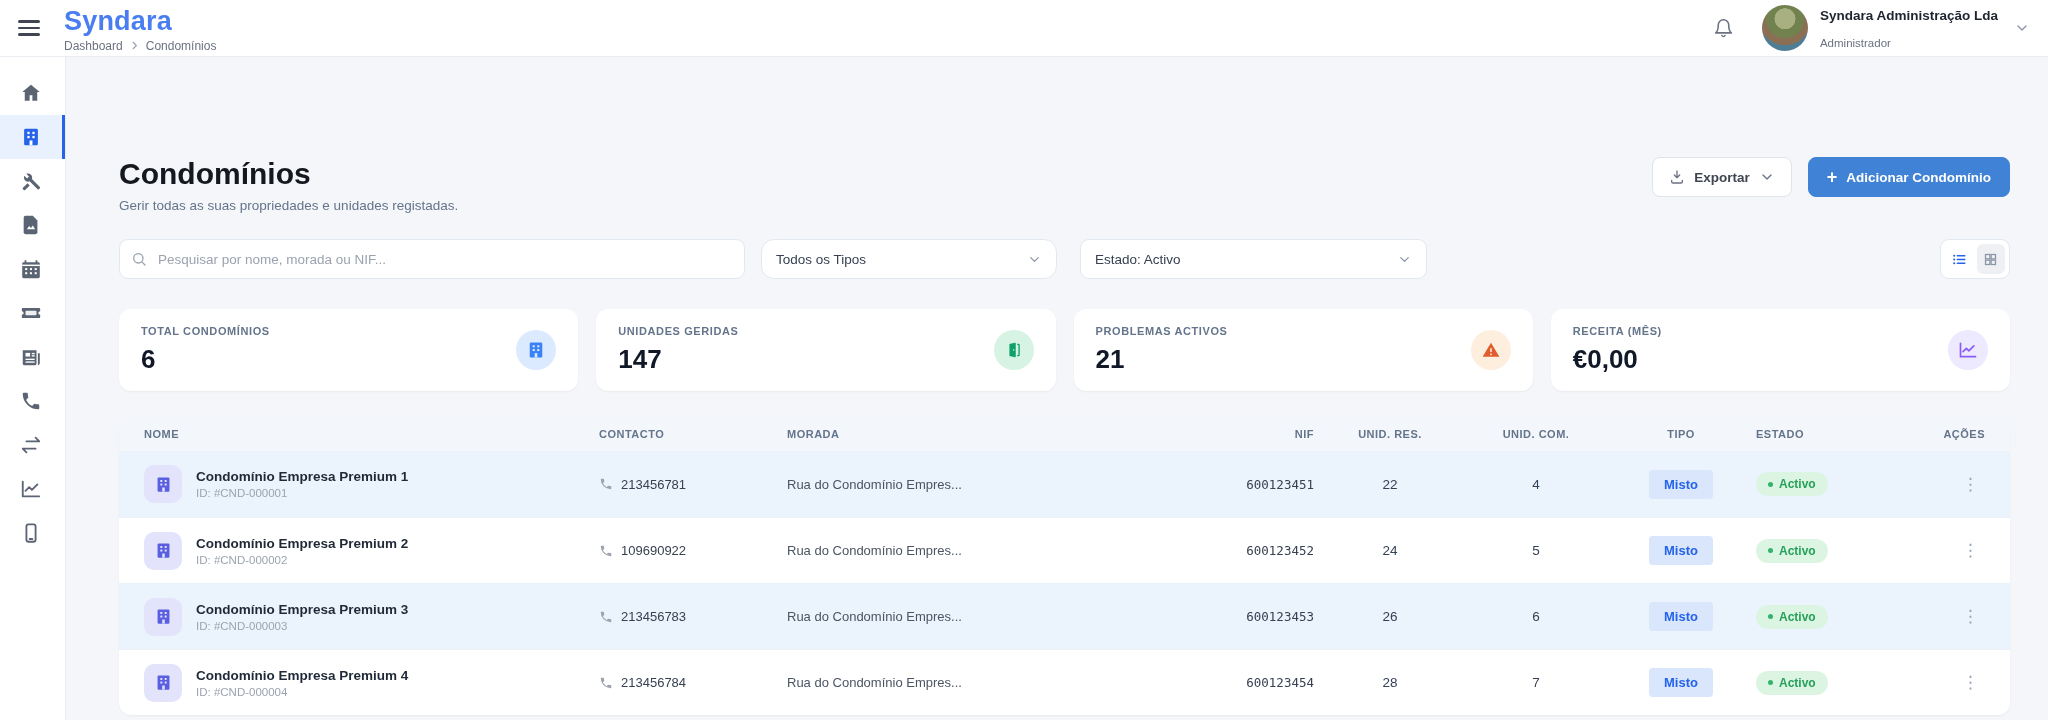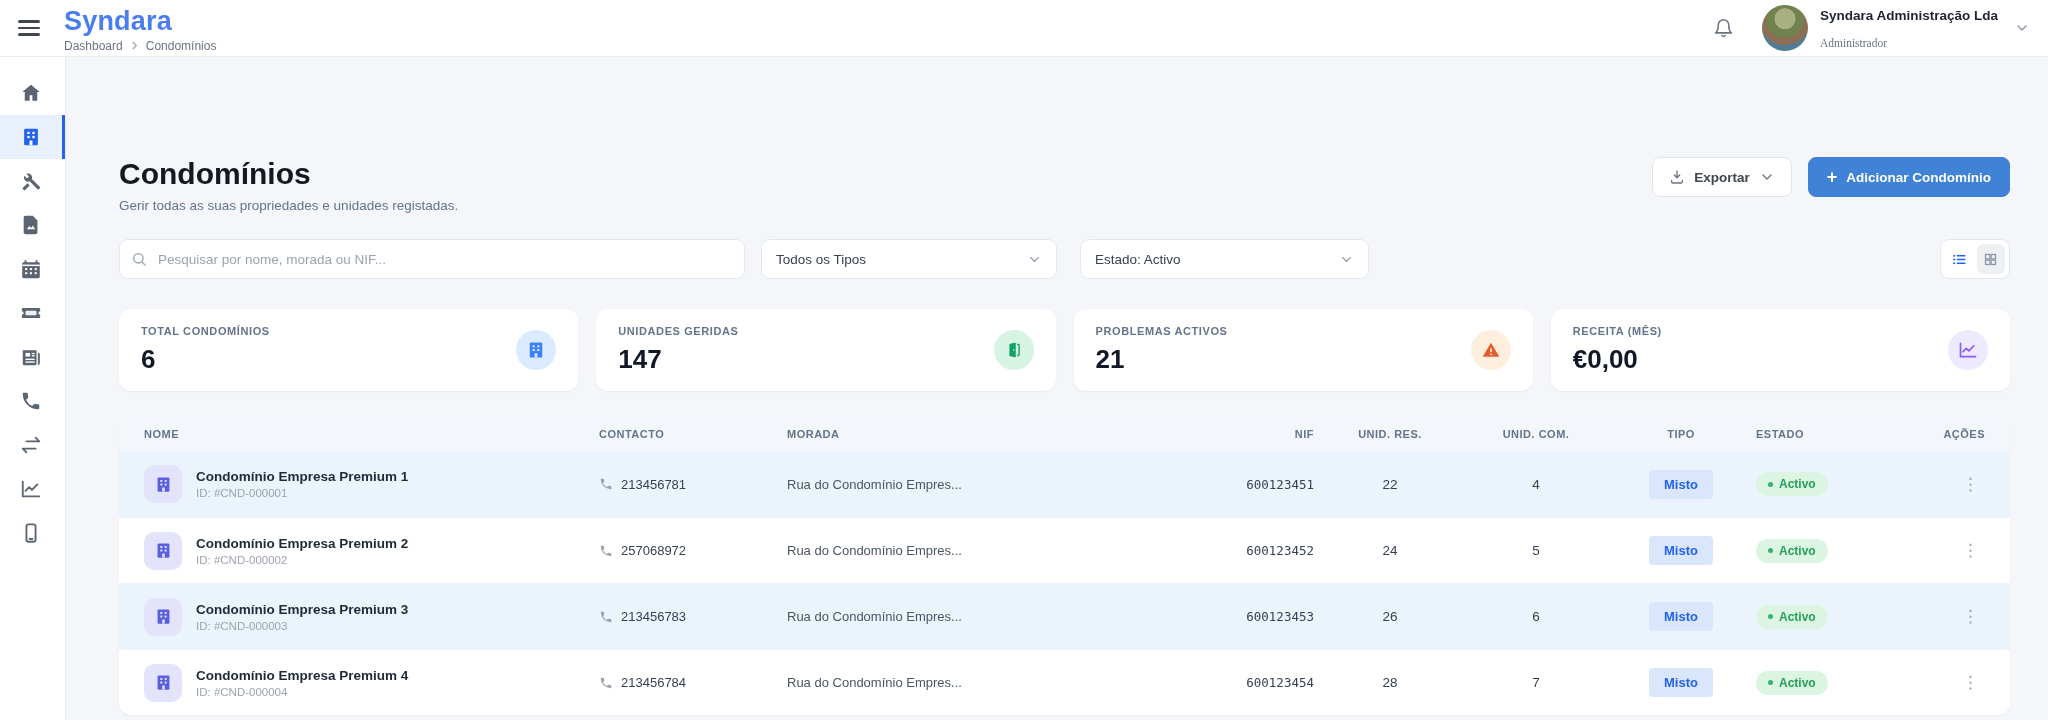--- a/index.html
+++ b/index.html
@@ -15,21 +15,21 @@
   .logo { font-size: 27px; font-weight: 700; color: #4a7df0; letter-spacing: .2px; line-height: 1; }
   .breadcrumb { display: flex; align-items: center; gap: 6px; margin-top: 4px; font-size: 12px; color: #6b7280; }
   .breadcrumb svg { width: 11px; height: 11px; color: #9aa3af; }
   .topbar-spacer { flex: 1; }
   .icon-btn { background: none; border: none; color: #6b7280; cursor: pointer; display: flex; align-items: center; }
   .bell svg { width: 21px; height: 21px; }
   .user-chip { display: flex; align-items: center; gap: 12px; margin-left: 28px; cursor: pointer; }
   .avatar { width: 46px; height: 46px; border-radius: 50%;
     background: radial-gradient(circle at 50% 30%, #a8b082 0 26%, #72824f 27% 48%, #8a6f54 49% 66%, #4f7d95 67% 82%, #3e6fa3 83% 100%); }
   .user-name { font-size: 13.5px; font-weight: 600; color: #1f2430; }
-  .user-role { font-size: 11.5px; color: #6b7280; margin-top: 14px; font-family: Liberation Serif, serif; }
+  .user-role { font-size: 11.5px; color: #6b7280; margin-top: 14px; }
   .user-chip > svg { width: 16px; height: 16px; color: #8a94a6; margin-left: 4px; }
 
   
   .sidebar { position: absolute; top: 57px; left: 0; bottom: 0; width: 66px; background: #fff;
     border-right: 1px solid #e9ecf1; display: flex; flex-direction: column; padding-top: 14px; z-index: 4; }
   .side-item { height: 44px; display: flex; align-items: center; justify-content: center;
     background: none; border: none; border-right: 3px solid transparent; color: #5b6472; cursor: pointer; }
   .side-item svg { width: 22px; height: 22px; }
   .side-item.active { background: #e8f1fd; border-right-color: #2563eb; color: #2563eb; }
 
@@ -51,22 +51,22 @@
   .filters { display: flex; align-items: center; margin-top: 26px; gap: 16px; }
   .search-box { position: relative; width: 626px; }
   .search-box svg { position: absolute; left: 12px; top: 12px; width: 16px; height: 16px; color: #9aa3af; }
   .search-box input { width: 100%; height: 40px; border: 1px solid #e2e8f0; border-radius: 9px; background: #fff;
     padding: 0 14px 0 38px; font-family: "Liberation Sans", sans-serif; font-size: 13.5px; color: #374151; outline: none; }
   .search-box input::placeholder { color: #9ca3af; }
   .select { height: 40px; background: #fff; border: 1px solid #e2e8f0; border-radius: 9px;
     display: flex; align-items: center; justify-content: space-between; padding: 0 14px; font-size: 13.5px;
     color: #374151; cursor: pointer; }
   .select svg { width: 15px; height: 15px; color: #8a94a6; }
-  .select.type { width: 296px; margin-left: 0; }
-  .select.status { width: 289px; margin-left: 7px; }
+  .select.type { width: 296px; margin-left: 0; border-radius: 13px; }
+  .select.status { width: 347px; margin-left: 7px; }
   .view-toggle { margin-left: auto; height: 40px; width: 70px; background: #fff; border: 1px solid #e2e8f0;
     border-radius: 9px; display: flex; align-items: center; padding: 4px; gap: 3px; }
   .view-toggle button { flex: 1; height: 30px; border: none; border-radius: 6px; display: flex;
     align-items: center; justify-content: center; cursor: pointer; background: transparent; }
   .view-toggle button svg { width: 15px; height: 15px; }
   .view-toggle .seg-list { color: #2563eb; background: #fff; }
   .view-toggle .seg-grid { color: #8a94a6; background: #eef0f4; }
 
   
   .stats { display: grid; grid-template-columns: repeat(4, 1fr); gap: 18px; margin-top: 30px; }
@@ -425,21 +425,21 @@
           </span>
         <div>
           <div class="row-name">Condomínio Empresa Premium 2</div>
           <div class="row-id">ID: #CND-000002</div>
         </div>
       </div>
       <div class="cell-contact">
           <svg viewBox="0 0 24 24" fill="currentColor">
             <path d="M6.62 10.79a15.05 15.05 0 0 0 6.59 6.59l2.2-2.2a1 1 0 0 1 1.02-.24 11.36 11.36 0 0 0 3.57.57 1 1 0 0 1 1 1V20a1 1 0 0 1-1 1A17 17 0 0 1 3 4a1 1 0 0 1 1-1h3.5a1 1 0 0 1 1 1 11.36 11.36 0 0 0 .57 3.57 1 1 0 0 1-.25 1.02z"></path>
           </svg>
-          <span>257068972</span>
+          <span>109690922</span>
         </div>
       <div class="cell-addr">Rua do Condomínio Empres...</div>
       <div class="cell-nif c-nif">600123452</div>
       <div class="cell-units c-res">24</div>
       <div class="cell-units c-com">5</div>
       <div class="c-tipo"><span class="badge-tipo">Misto</span></div>
       <div><span class="badge-estado">
             <span class="dot"></span>
             <span>Activo</span>
           </span></div>

